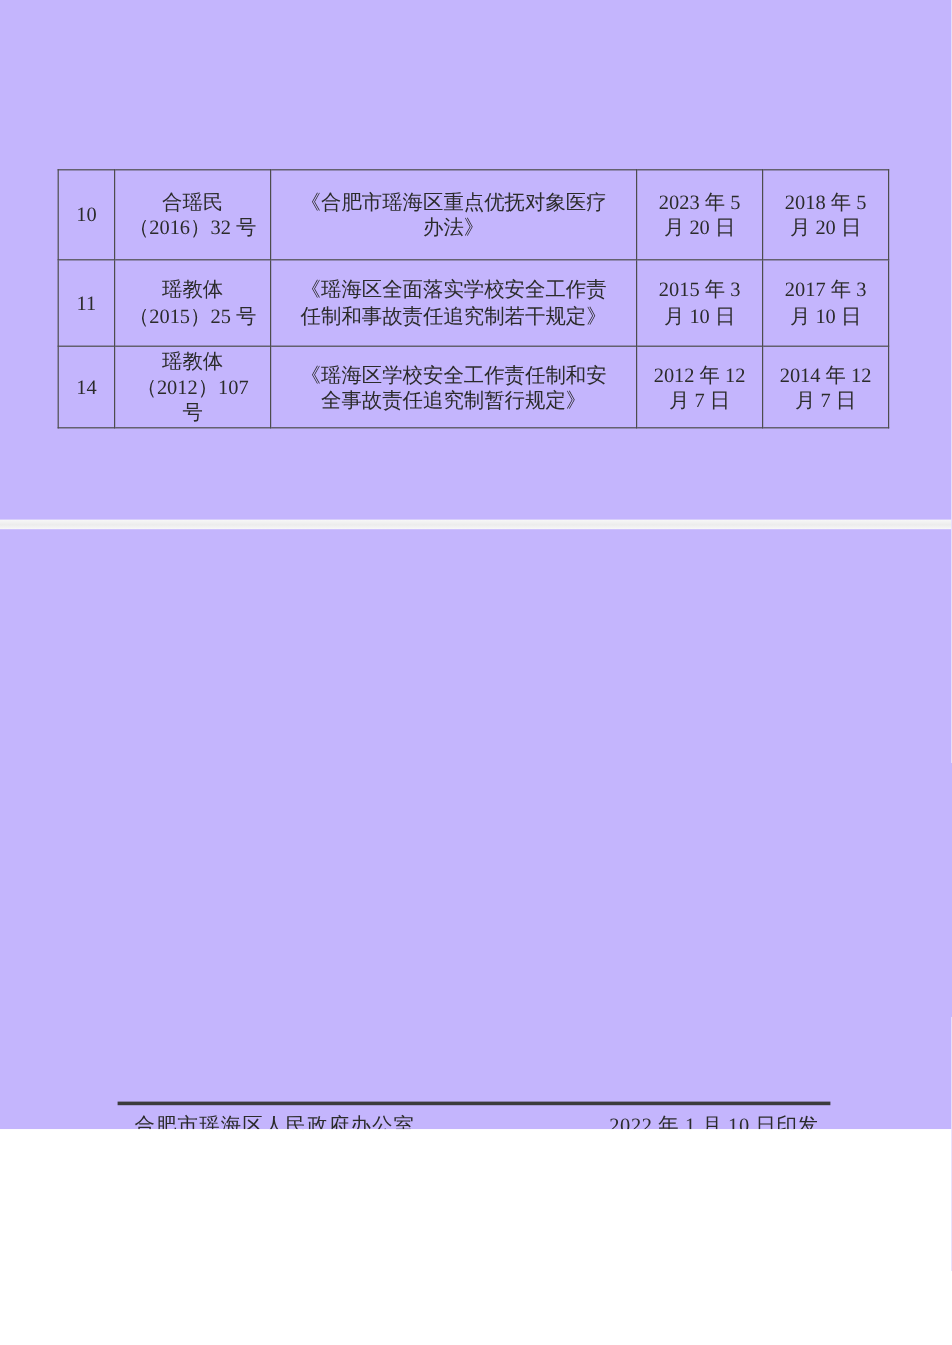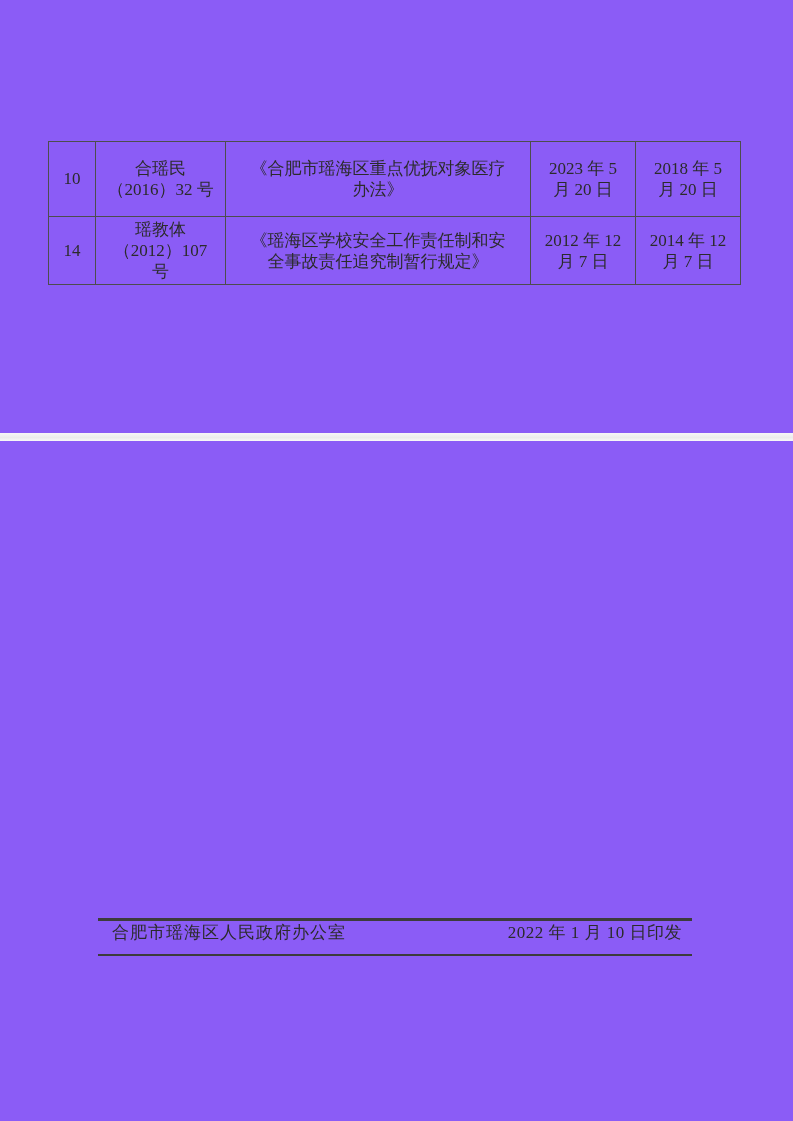--- a/index.html
+++ b/index.html
@@ -3,22 +3,22 @@
 <meta charset="utf-8">
 <style>
   html, body {
     margin: 0;
     padding: 0;
     background: #ffffff;
   }
   .page {
     position: relative;
     width: 793px;
-    height: 1121px;
-    background: #8b5cf6;
+    height: 941px;
+    background: #c4b5fd;
     font-family: "Liberation Serif", "DejaVu Serif", serif;
     color: #2b2b2b;
     overflow: hidden;
   }
 
   
   .doc-table {
     position: absolute;
     left: 48px;
     top: 141px;
@@ -55,20 +55,21 @@
   .colophon {
     position: absolute;
     left: 98px;
     top: 918px;
     width: 594px;
     border-top: 3px solid #3c3c3c;
     border-bottom: 2px solid #3c3c3c;
     box-sizing: border-box;
     height: 38px;
     display: flex;
+    align-items: center;
     justify-content: space-between;
     font-size: 17px;
     letter-spacing: 1px;
     gap: 16px;
   }
   .colophon .issuer { padding-left: 14px; }
   .colophon .print-date { padding-right: 10px; letter-spacing: 0.5px; margin-left: 27px; }
 </style>
 </head>
 <body>
@@ -88,20 +89,31 @@
         <td>10</td>
         <td>合瑶民
 （2016）32 号</td>
         <td>《合肥市瑶海区重点优抚对象医疗
 办法》</td>
         <td>2023 年 5
 月 20 日</td>
         <td>2018 年 5
 月 20 日</td>
       </tr>
+      <tr class="r1">
+        <td>11</td>
+        <td>瑶教体
+（2015）25 号</td>
+        <td>《瑶海区全面落实学校安全工作责
+任制和事故责任追究制若干规定》</td>
+        <td>2015 年 3
+月 10 日</td>
+        <td>2017 年 3
+月 10 日</td>
+      </tr>
       <tr class="r3">
         <td>14</td>
         <td>瑶教体
 （2012）107
 号</td>
         <td>《瑶海区学校安全工作责任制和安
 全事故责任追究制暂行规定》</td>
         <td>2012 年 12
 月 7 日</td>
         <td>2014 年 12

